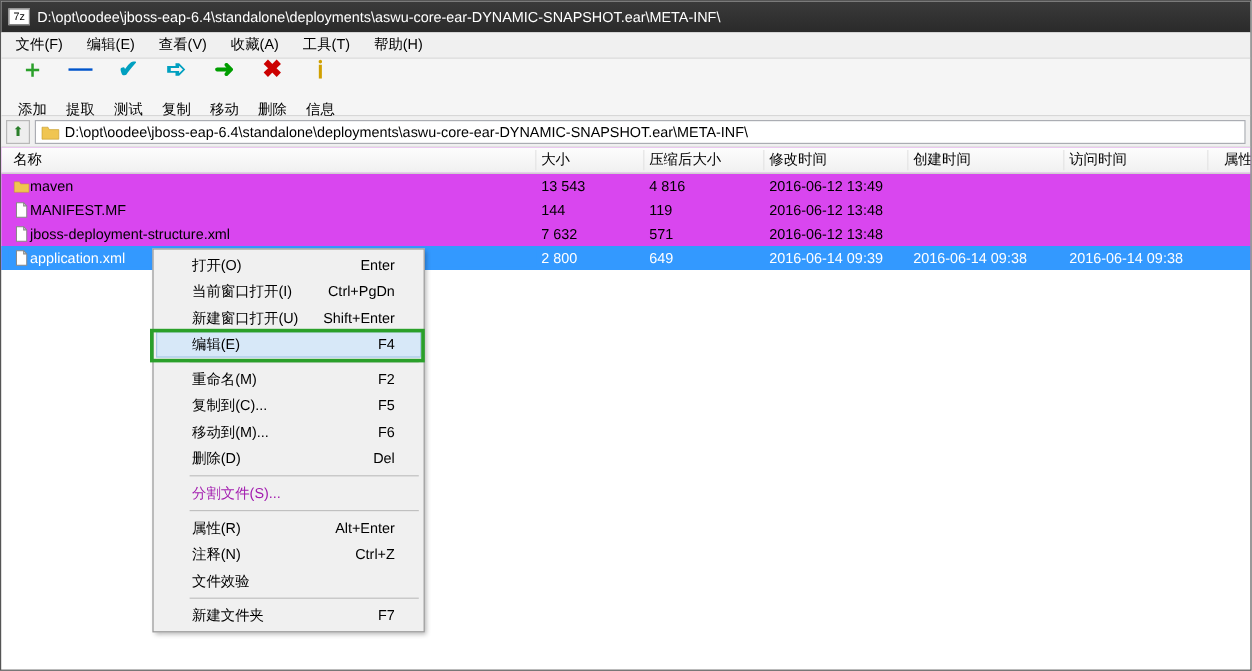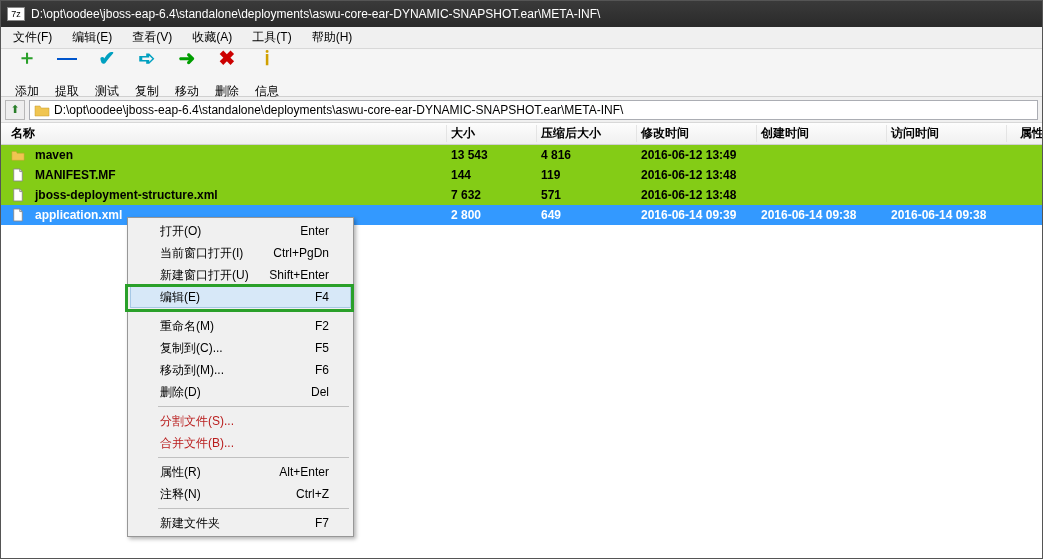--- a/index.html
+++ b/index.html
@@ -105,22 +105,21 @@
     gap: 4px;
   }
   .addressbar .folder-ic {
     width: 16px; height: 14px;
     color: #f0c551;
   }
   .addressbar .addr-text { flex: 1; font-size: 12px; }
   
   .filelist {
     position: relative;
-    background: #84cc16;
-    font-weight: bold;
+    background: #d946ef;
   }
   .list-header, .list-row {
     display: grid;
     grid-template-columns: 440px 90px 100px 120px 130px 120px 1fr 40px;
     align-items: center;
   }
   .list-header {
     height: 22px;
     background: linear-gradient(#fdfdfd, #f0f0f0);
     border-bottom: 1px solid #d0d0d0;
@@ -130,47 +129,47 @@
   .list-header > div { padding: 0 4px; border-right: 1px solid #e4e4e4; overflow:hidden; white-space:nowrap; }
   .list-header > div:last-child { border-right: none; }
   .list-row {
     height: 20px;
     padding: 0 6px;
     font-size: 12px;
     white-space: nowrap;
   }
   .list-row > div { padding: 0 4px; overflow: hidden; }
   .num { text-align: left; }
-  .namecell { display: flex; align-items: center; gap: 10px; }
+  .namecell { display: flex; align-items: center; gap: 0; }
   .file-ic { width: 14px; height: 14px; display:inline-flex; align-items:center; justify-content:center; }
   .row-selected {
     background: #3399ff;
     color: #fff;
   }
   .row-selected .namecell { background: #3399ff; }
   
   .context-menu {
     position: absolute;
     left: 127px;
-    top: 217px;
+    top: 207px;
     width: 227px;
     background: #f0f0f0;
     border: 1px solid #979797;
     box-shadow: 2px 2px 4px rgba(0,0,0,0.3);
     padding: 2px;
     font-size: 12px;
   }
   .cm-item {
     display: flex;
     justify-content: space-between;
     align-items: center;
     padding: 4px 22px 4px 30px;
     height: 22px;
   }
-  .cm-item.disabled { color: #b91c1c; }
+  .cm-item.disabled { color: #a21caf; }
   .cm-item.hover { background: #d7e8f8; border: 1px solid #a6c8e6; padding: 3px 21px 3px 29px; }
   .cm-sep {
     height: 1px;
     margin: 3px 2px 3px 28px;
     background: #c0c0c0;
   }
   .cm-highlight {
     position: absolute;
     border: 3px solid #2aa02a;
     left: -3px;
@@ -359,31 +358,31 @@
     </div>
     <div class="cm-item">
       <span>删除(D)</span>
       <span>Del</span>
     </div>
     <div class="cm-sep"></div>
     <div class="cm-item disabled">
       <span>分割文件(S)...</span>
       <span></span>
     </div>
-    <div class="cm-item disabled">
-      <span>合并文件(B)...</span>
-      <span></span>
-    </div>
     <div class="cm-sep"></div>
     <div class="cm-item">
       <span>属性(R)</span>
       <span>Alt+Enter</span>
     </div>
     <div class="cm-item">
       <span>注释(N)</span>
       <span>Ctrl+Z</span>
     </div>
+    <div class="cm-item">
+      <span>文件效验</span>
+      <span></span>
+    </div>
     <div class="cm-sep"></div>
     <div class="cm-item">
       <span>新建文件夹</span>
       <span>F7</span>
     </div>
   </div>
 
 </body></html>

